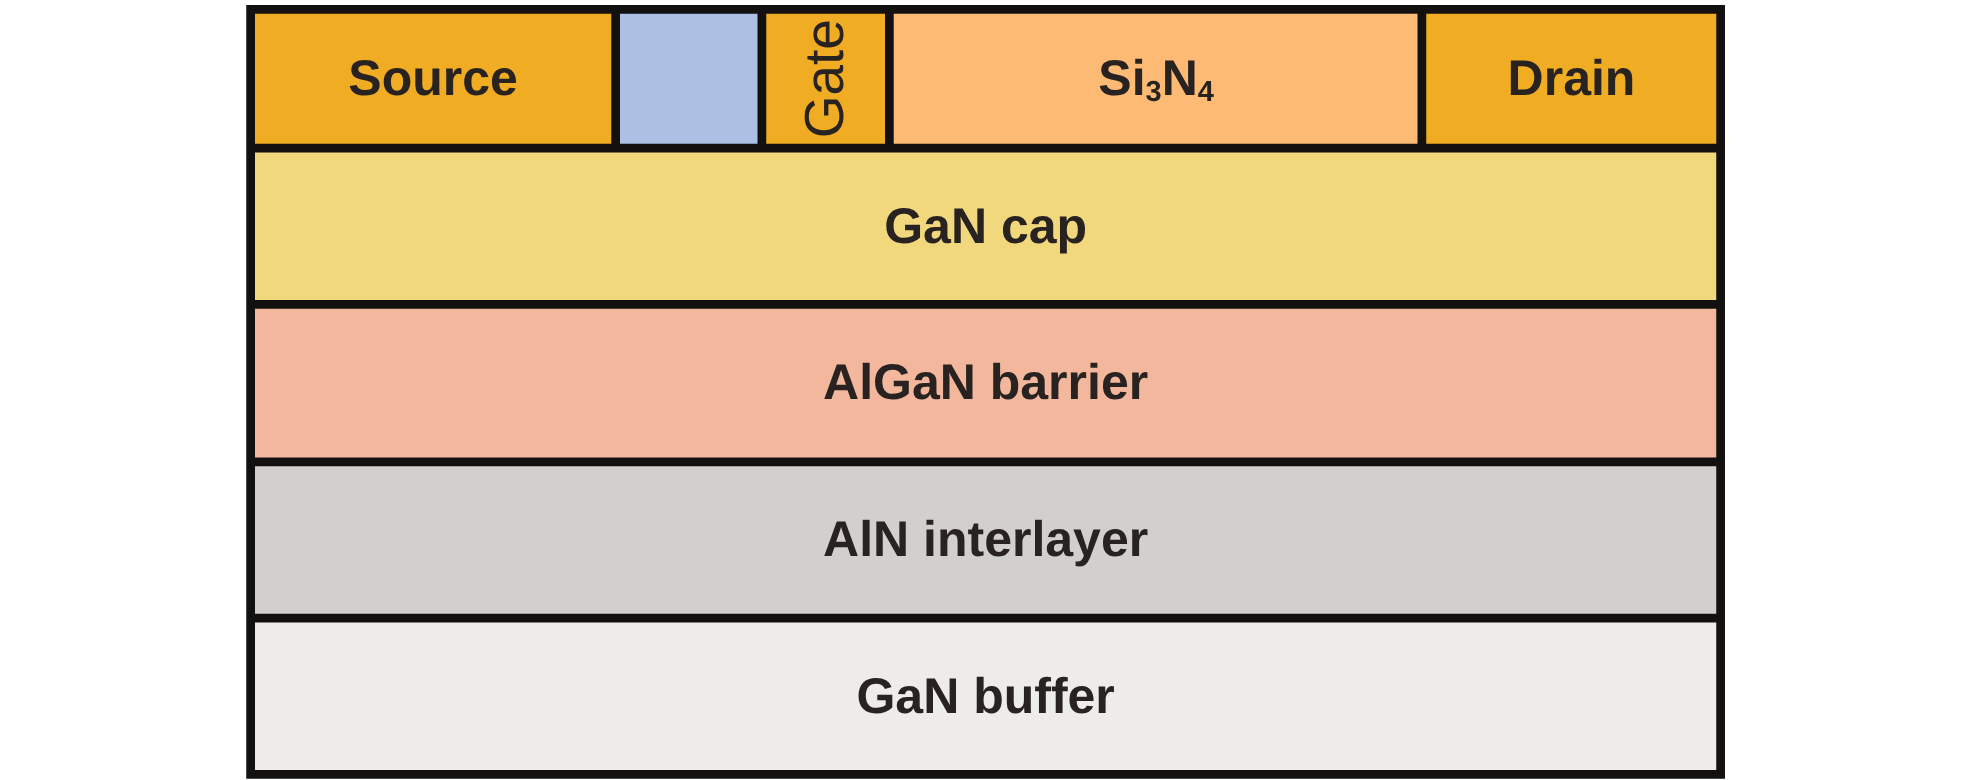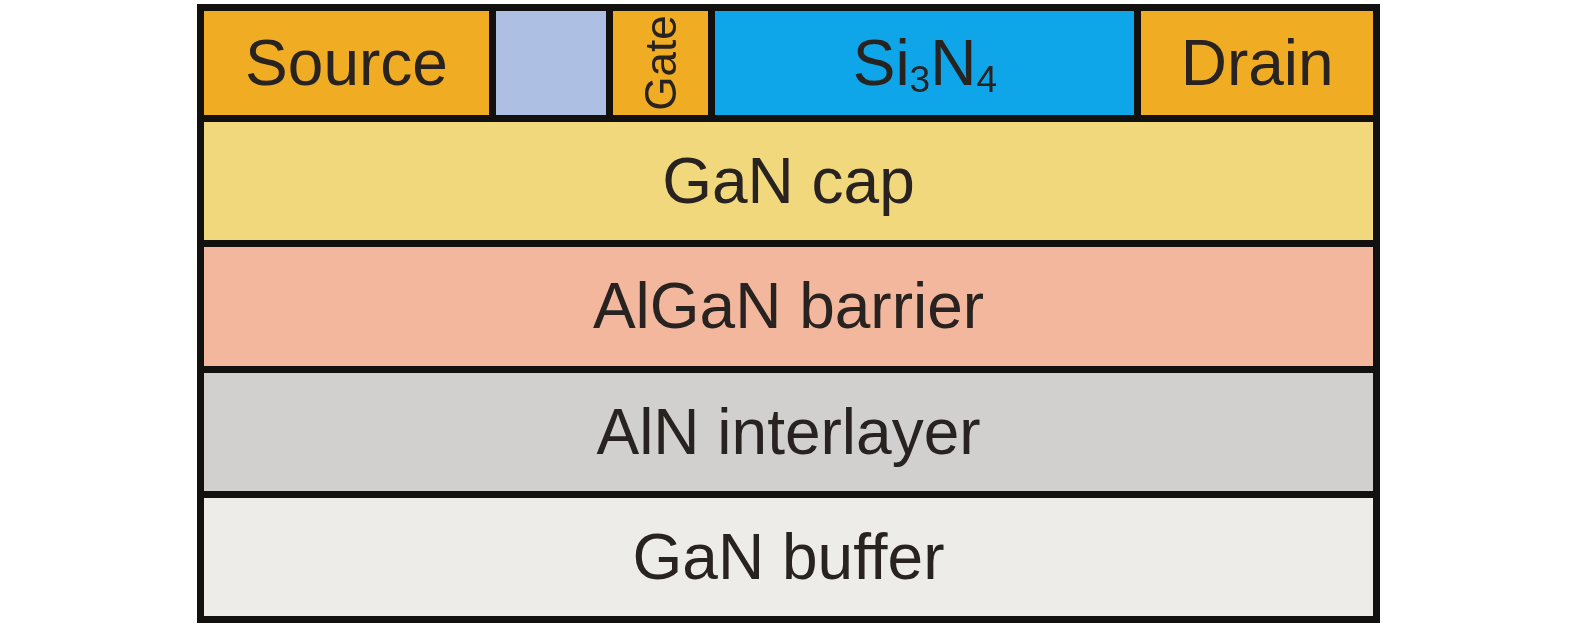--- a/index.html
+++ b/index.html
@@ -40,23 +40,24 @@
     align-items: center;
     justify-content: center;
   }
   .layer {
     flex: 1 1 0;
     display: flex;
     align-items: center;
     justify-content: center;
   }
   .label {
-    font-size: 64px;
+    font-size: 40px;
     line-height: 1;
     white-space: nowrap;
+    font-weight: bold;
   }
   .seg-source { flex: 0 0 285px; }
   .seg-blue-left { flex: 0 0 110px; }
   .seg-gate { flex: 0 0 43px; }
   .seg-si3n4 { flex: 0 0 419px; }
   .seg-drain { flex: 1 1 auto; }
   .gate-label {
     transform: rotate(-90deg);
     font-size: 44px;
     line-height: 1;
@@ -79,21 +80,21 @@
       <div class="cell seg-source" style="background-color: rgb(240, 172, 35);">
         <span class="label">Source</span>
       </div>
 
       <div class="cell seg-blue-left" style="background-color: rgb(173, 192, 228);"></div>
 
       <div class="cell seg-gate" style="background-color: rgb(240, 172, 35);">
         <span class="gate-label">Gate</span>
       </div>
 
-      <div class="cell seg-si3n4" style="background-color: #0ea5e9; justify-content: center;">
+      <div class="cell seg-si3n4" style="background-color: #fdba74; justify-content: center;">
         <span class="label"><span>Si</span><span class="sub">3</span><span>N</span><span class="sub">4</span></span>
       </div>
 
       <div class="cell seg-drain" style="background-color: rgb(240, 172, 35);">
         <span class="label">Drain</span>
       </div>
     </div>
 
     <div class="layer" style="background-color: rgb(242, 216, 125);">
       <span class="label">GaN cap</span>

